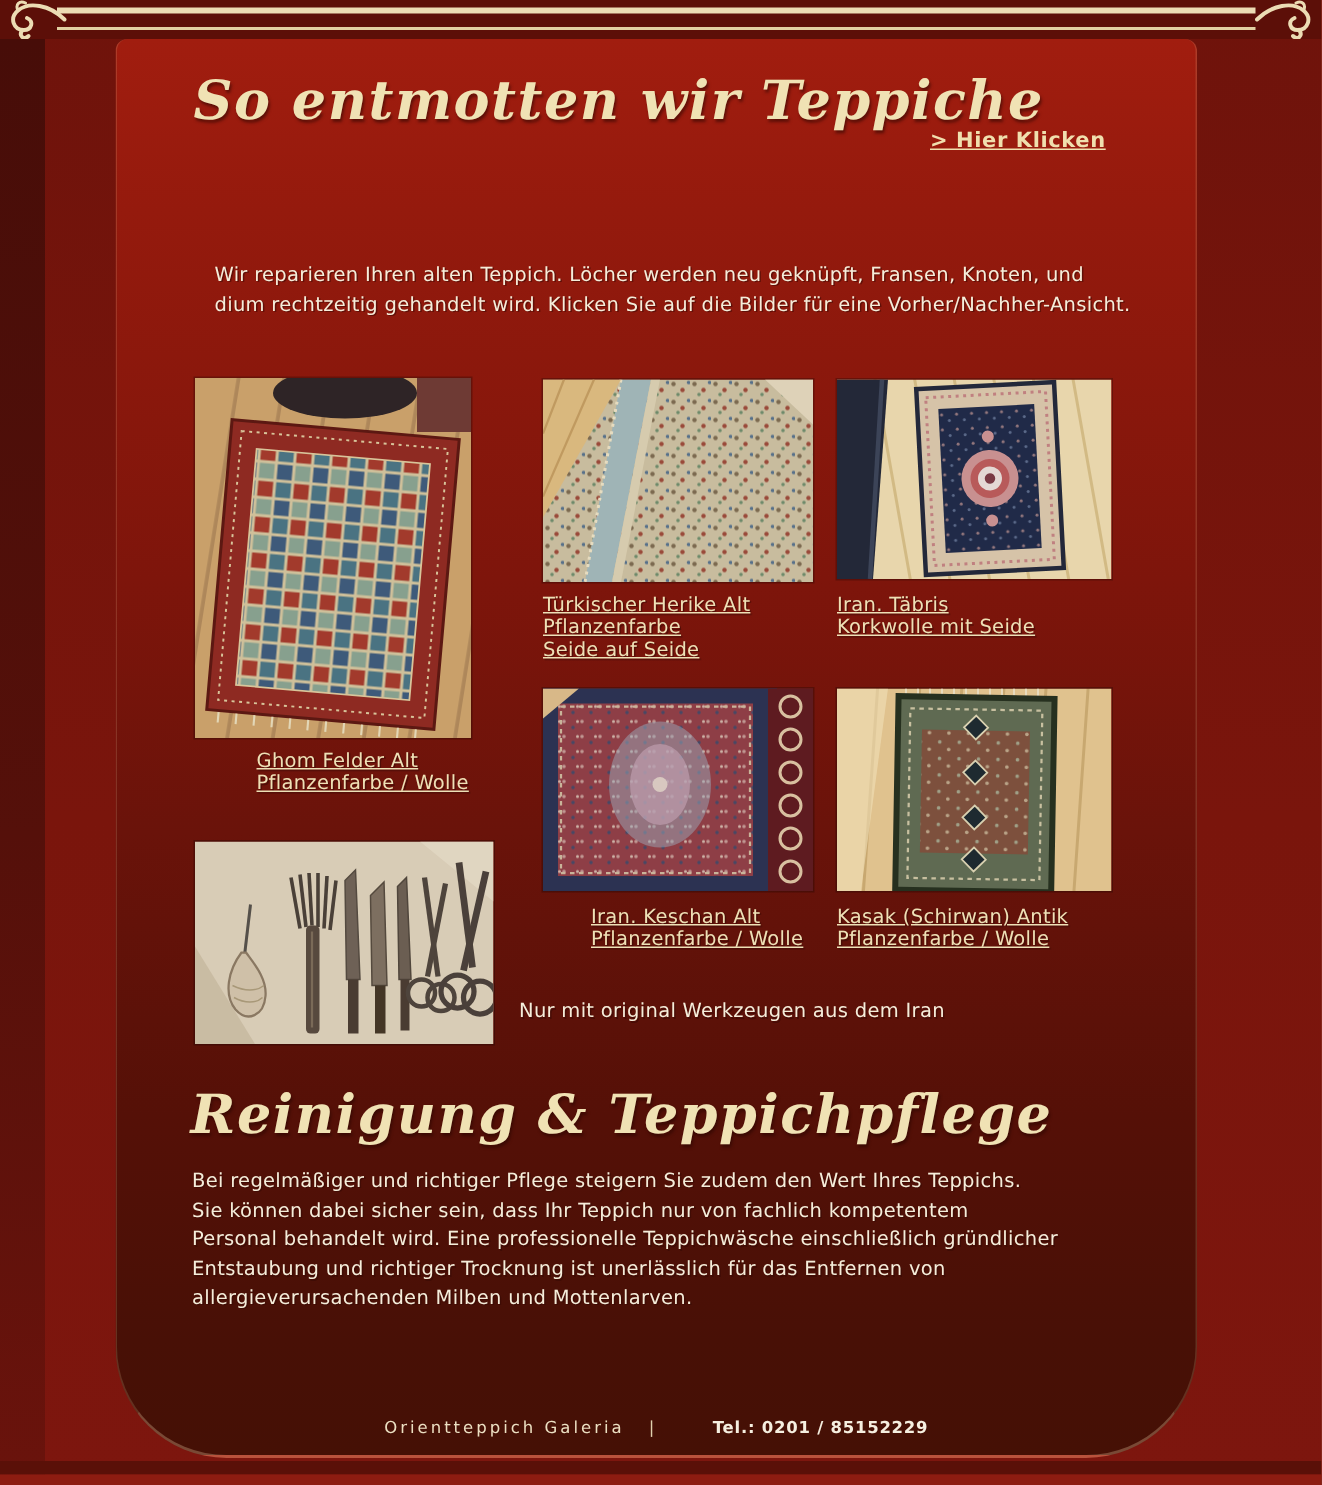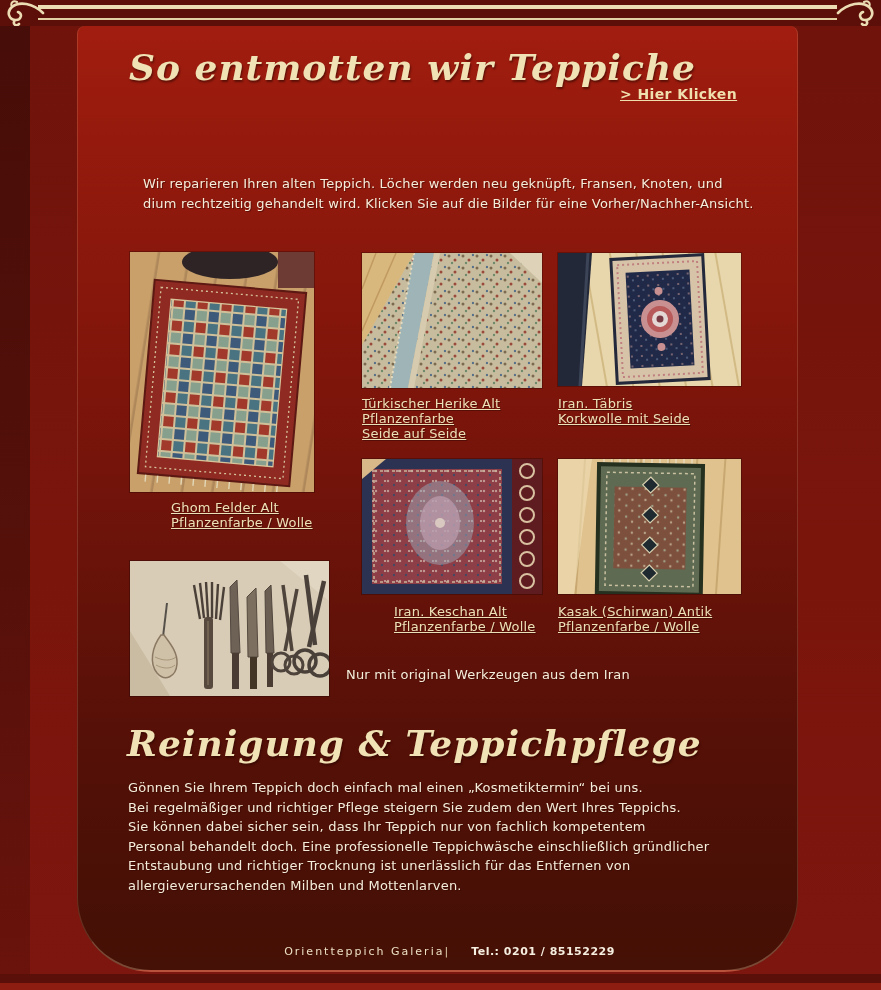--- a/index.html
+++ b/index.html
@@ -38,22 +38,22 @@
         text-shadow:1px 1px 0 rgba(50,8,4,.5);}
   .sec1-body{left:65px;top:148px;line-height:20px;}
   .sec2-body{left:50px;top:752px;line-height:19.5px;}
   .tools-note{left:268px;top:640px;line-height:17px;}
   .photo{position:absolute;margin:0;padding:0;cursor:pointer;line-height:0;
         box-shadow:0 0 0 1px rgba(0,0,0,.25);}
   .photo svg{display:block;}
   .caption{position:absolute;line-height:15px;}
   .caption a{display:block;width:max-content;color:#eee0b6;font-size:13px;letter-spacing:.2px;
         text-decoration:underline;cursor:pointer;text-shadow:1px 1px 0 rgba(50,8,4,.5);}
-  .footer{position:absolute;left:12px;top:919px;width:100%;display:flex;
-        justify-content:center;align-items:center;font-size:11px;color:#ecdfc2;}
+  .footer{position:absolute;left:0;top:919px;width:100%;display:flex;
+        justify-content:center;align-items:center;gap:16px;font-size:11px;color:#ecdfc2;}
   .footer .company{letter-spacing:2px;}
   .footer .phone{font-weight:bold;letter-spacing:.5px;color:#f6efe0;margin-left:23px;}
   .footer .sep{color:#e0d0ae;}
 </style>
 </head>
 <body>
 
 <div class="page">
 
   <div class="left-shade"></div>
@@ -314,24 +314,23 @@
       <a>Pflanzenfarbe / Wolle</a>
     </div>
 
     <div class="body-text tools-note">
       <div>Nur mit original Werkzeugen aus dem Iran</div>
     </div>
 
     <h2 class="script-head sec2-title">Reinigung &amp; Teppichpflege</h2>
 
     <div class="body-text sec2-body">
-      <div>Gönnen Sie Ihrem Teppich doch einfach mal einen „Kosmetiktermin“ bei uns.</div>
       <div>Bei regelmäßiger und richtiger Pflege steigern Sie zudem den Wert Ihres Teppichs.</div>
       <div>Sie können dabei sicher sein, dass Ihr Teppich nur von fachlich kompetentem</div>
-      <div>Personal behandelt doch. Eine professionelle Teppichwäsche einschließlich gründlicher</div>
+      <div>Personal behandelt wird. Eine professionelle Teppichwäsche einschließlich gründlicher</div>
       <div>Entstaubung und richtiger Trocknung ist unerlässlich für das Entfernen von</div>
       <div>allergieverursachenden Milben und Mottenlarven.</div>
     </div>
 
     <div class="footer">
       <span class="company">Orientteppich Galeria</span>
       <span class="sep">|</span>
       <span class="phone">Tel.: 0201 / 85152229</span>
     </div>
 

